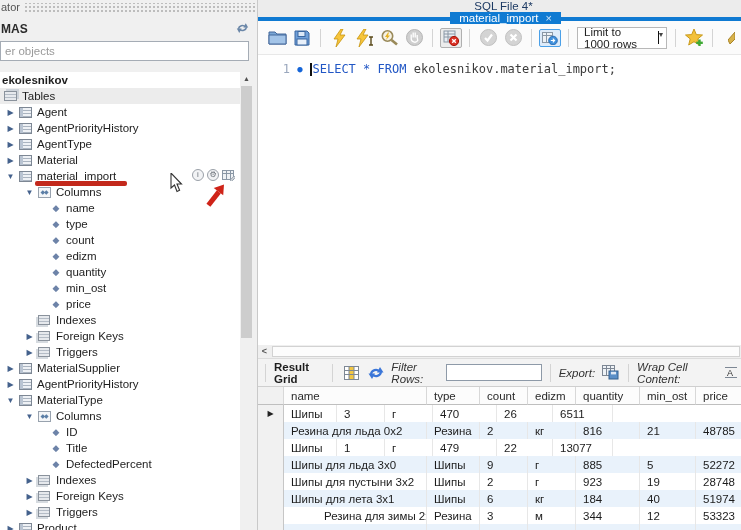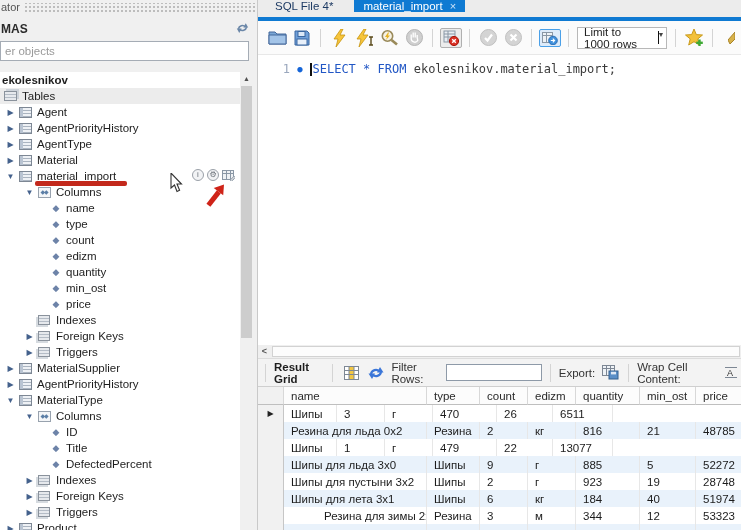--- a/index.html
+++ b/index.html
@@ -45,21 +45,21 @@
   .red-arrow .head { width:0; height:0; border-left:9px solid #cf2318; border-top:6px solid transparent; border-bottom:6px solid transparent; }
 
   .mouse-cursor { position:absolute; left:170px; top:173px; z-index:8; }
 
   .vscroll { position:absolute; left:240px; top:72px; width:13px; height:458px; background:#f0f0f0; }
   .vscroll .up { height:13px; text-align:center; font-size:7px; color:#505050; line-height:13px; }
   .vscroll .thumb { margin:1px 1px; height:252px; background:#cdcdcd; }
 
   
   .right-panel { position:absolute; left:258px; top:0; width:483px; height:530px; background:#fff; }
-  .tabbar { height:17px; background:#ececec; display:flex; align-items:flex-start; }
+  .tabbar { height:17px; background:#ececec; display:flex; align-items:center;flex-direction:column; }
   .tab { padding:0 9px; display:flex; align-items:center; gap:7px; font-size:11.5px; }
   .tab.inactive { color:#1d3a63; margin-left:8px; }
   .tab.active { background:#0f7ad2; color:#fff; margin-left:12px; }
   .tab .close { color:#cfe4f8; font-size:11px; }
   .blue-strip { height:4px; background:#0f7ad2; }
 
   .toolbar { height:34px; background:#fbfbfb; border-bottom:1px solid #e8e8e8; display:flex; align-items:center; padding-left:9px; gap:5px; }
   .tbtn { display:flex; align-items:center; justify-content:center; min-width:20px; height:24px; }
   .vsep { width:1px; height:18px; background:#d4d4d4; margin:0 3px; flex:0 0 1px; }
   .btn-frame { border:1px solid #b0b0b0; background:#ececec; padding:1px 2px; display:inline-flex; border-radius:2px; }
@@ -76,21 +76,21 @@
   .tok-keyword { color:#2257c5; }
   .tok-plain { color:#3b3b3b; }
 
   .hscroll { height:13px; background:#efefef; display:flex; align-items:stretch; }
   .hscroll .lbtn { width:13px; font-size:9px; color:#555; text-align:center; line-height:13px; font-weight:bold; }
   .hscroll .thumb { flex:1; margin:1px 1px; background:#fcfcfc; border:1px solid #d2d2d2; }
 
   
   .rg-toolbar { height:28px; background:#f3f3f3; border-top:1px solid #dcdcdc; display:flex; align-items:center; gap:5px; padding-left:4px; color:#333; }
   .rg-title { font-weight:bold; color:#1e1e1e; }
-  .rg-label { color:#333; }
+  .rg-label { color:#333;font-style:italic; }
   .rg-filter { width:96px; height:17px; border:1px solid #8e9aa8; background:#fff; font-size:11px; padding:0 3px; }
 
   
   .grid { position:relative; height:144px; overflow:hidden; border-top:1px solid #cfcfcf; }
   .grow { display:flex; height:17px; align-items:stretch; }
   .grow.hdr { height:18px; background:#fcfcfc; }
   .grow.alt { background:#e9f2fb; }
   .gcell { overflow:hidden; white-space:nowrap; padding:0 0 0 7px; display:flex; align-items:center; border-right:1px solid #e7e7e7; color:#1c1c1c; }
   .grow.hdr .gcell { border-right:1px solid #d8d8d8; border-bottom:1px solid #bfbfbf; color:#2a2a2a; background:#fcfcfc; }
   .gcell.selcol { background:#f1f1f1; border-right:1px solid #c6c6c6; padding:0; justify-content:center; color:#222; font-size:8px; }

